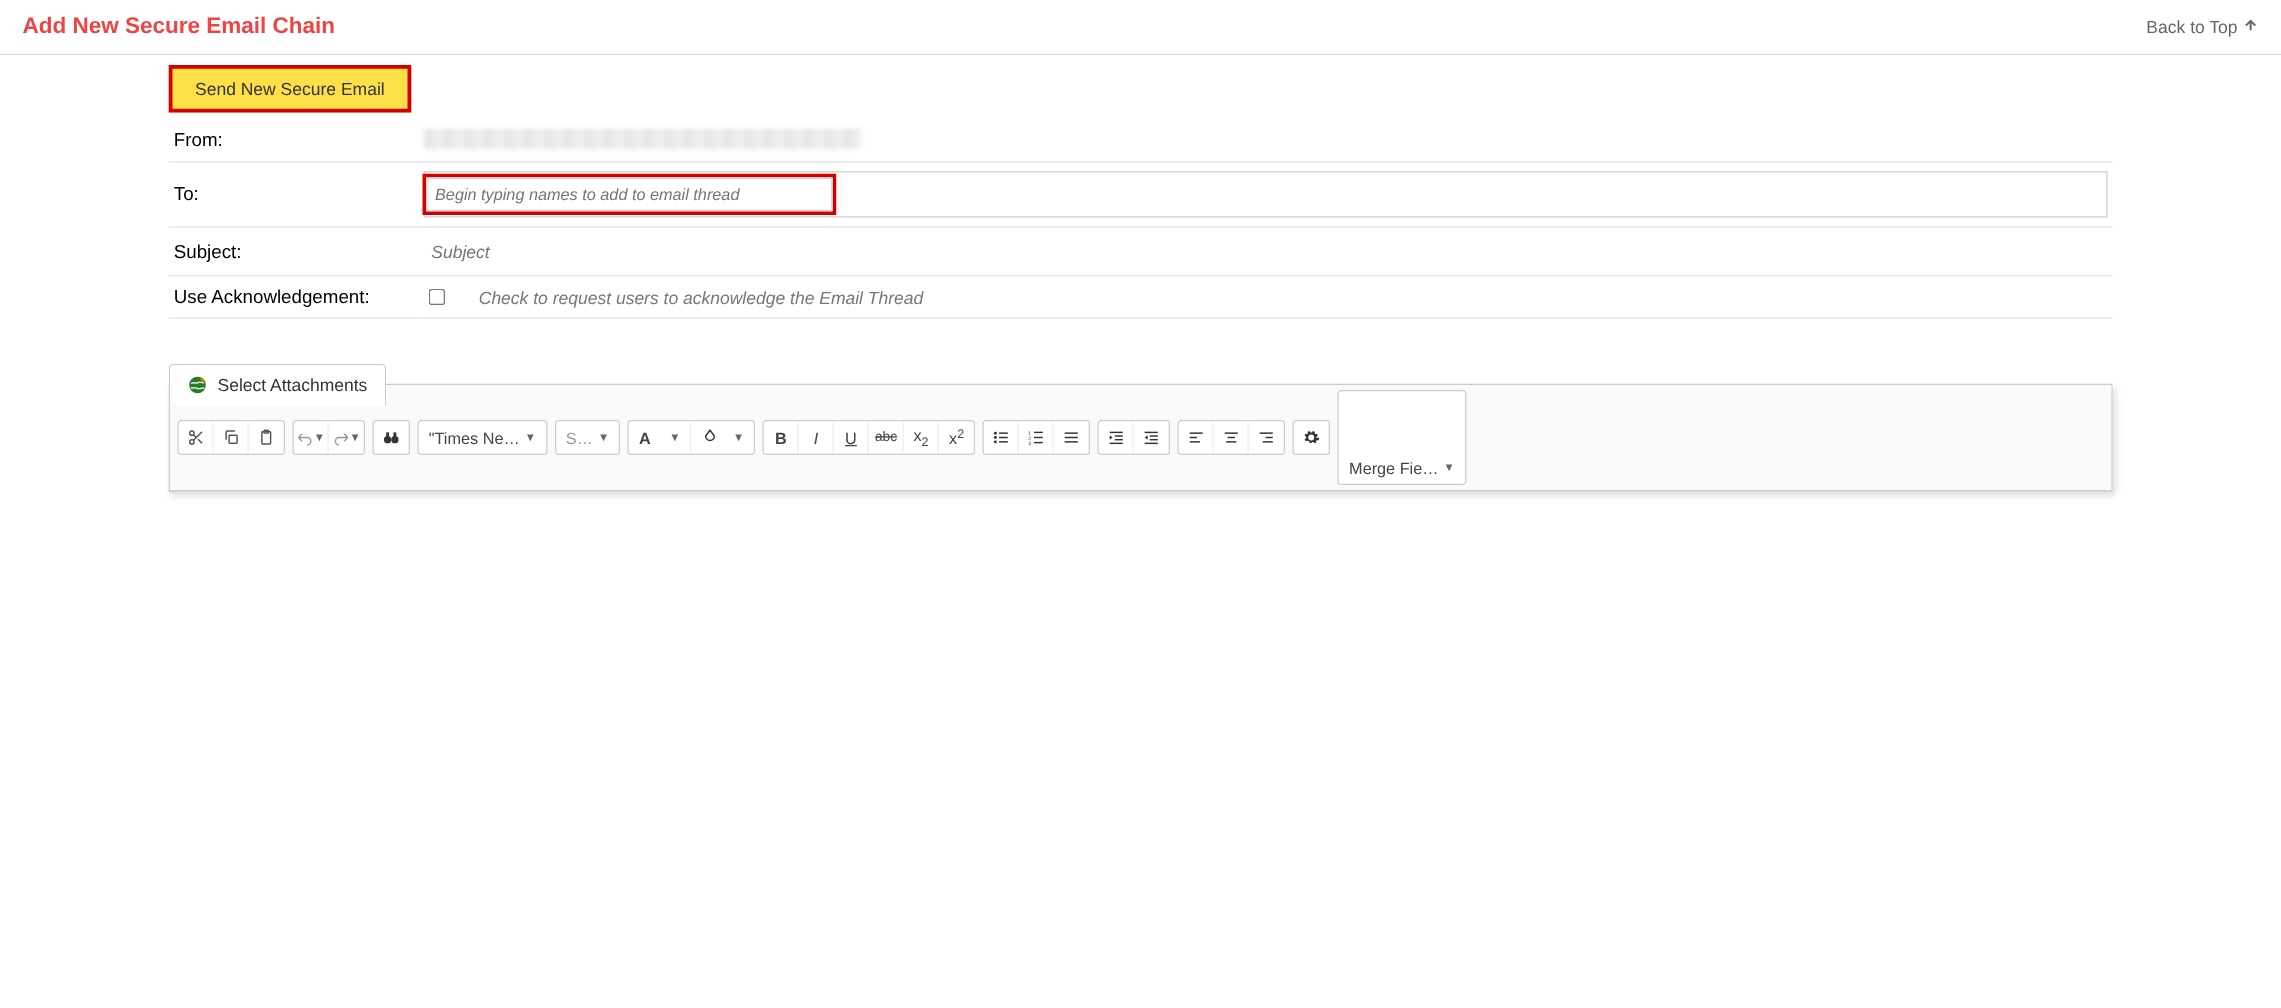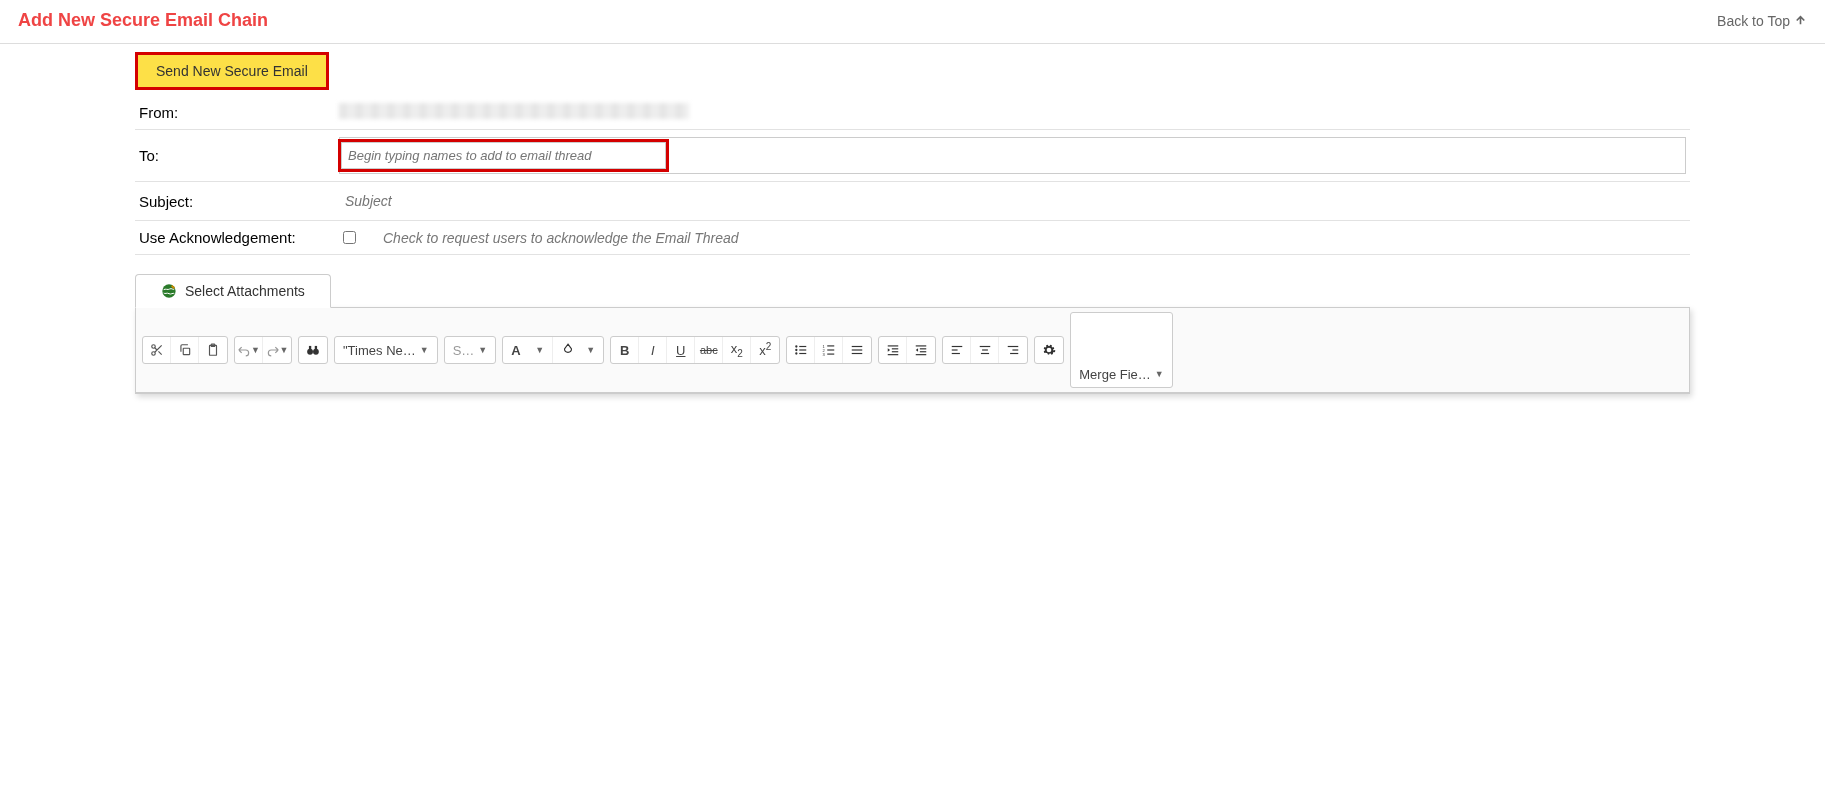--- a/index.html
+++ b/index.html
@@ -80,27 +80,27 @@
   .ack-wrap { display: flex; align-items: center; gap: 24px; }
   .ack-text { font-style: italic; color: #777; font-size: 14px; }
   
   .attach-section { margin-top: 18px; }
   .attach-tab {
     display: inline-flex;
     align-items: center;
     gap: 8px;
     border: 1px solid #ccc;
     border-bottom: 1px solid #fff;
-    padding: 8px 25px;
+    padding: 8px 14px;
     border-radius: 4px 4px 0 0;
     background: #fff;
     font-size: 14px;
     cursor: pointer;
     position: relative;
-    top: 1px;
+    top: 18px;
     z-index: 2;
   }
   .attach-icon { width: 16px; height: 16px; }
   
   .editor-box {
     border: 1px solid #ccc;
     background: #fff;
     box-shadow: 2px 3px 6px rgba(0,0,0,0.15);
   }
   

